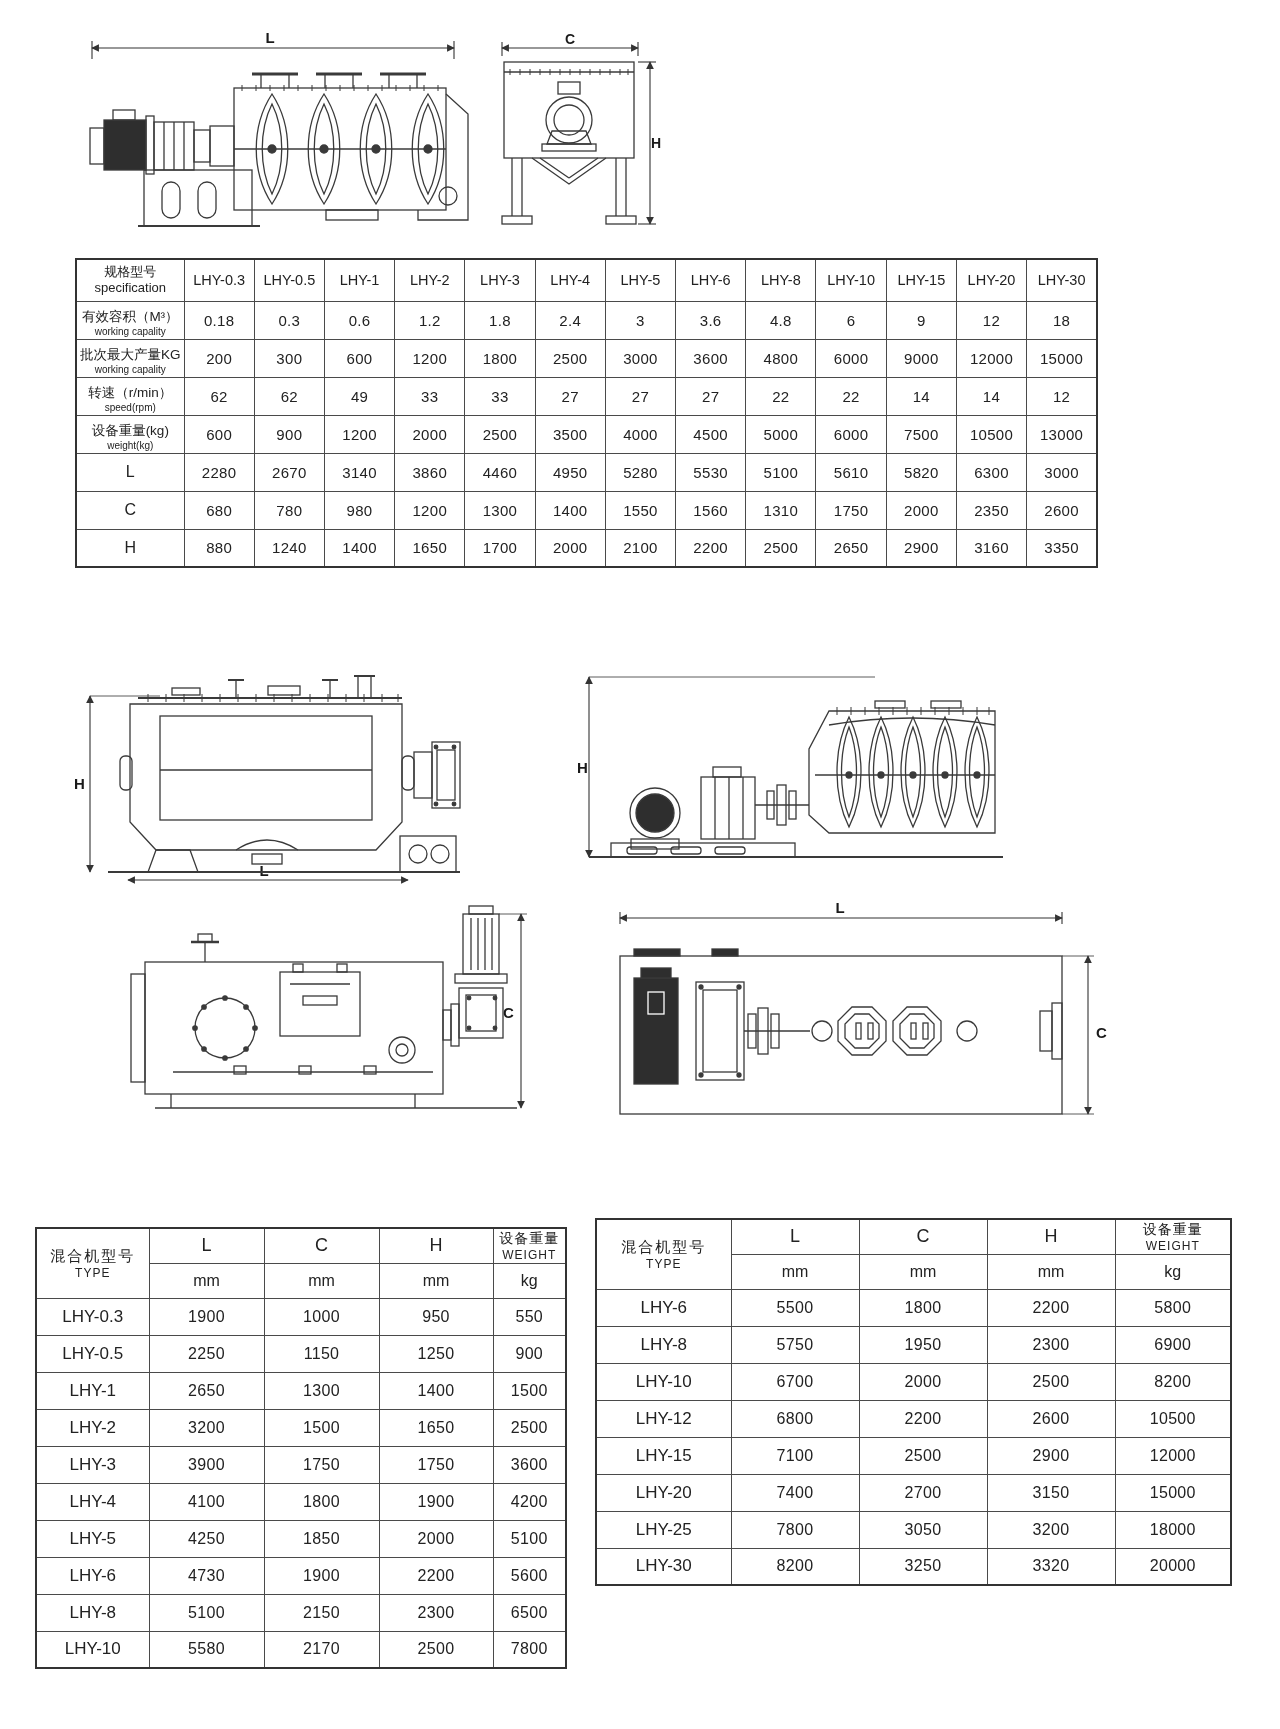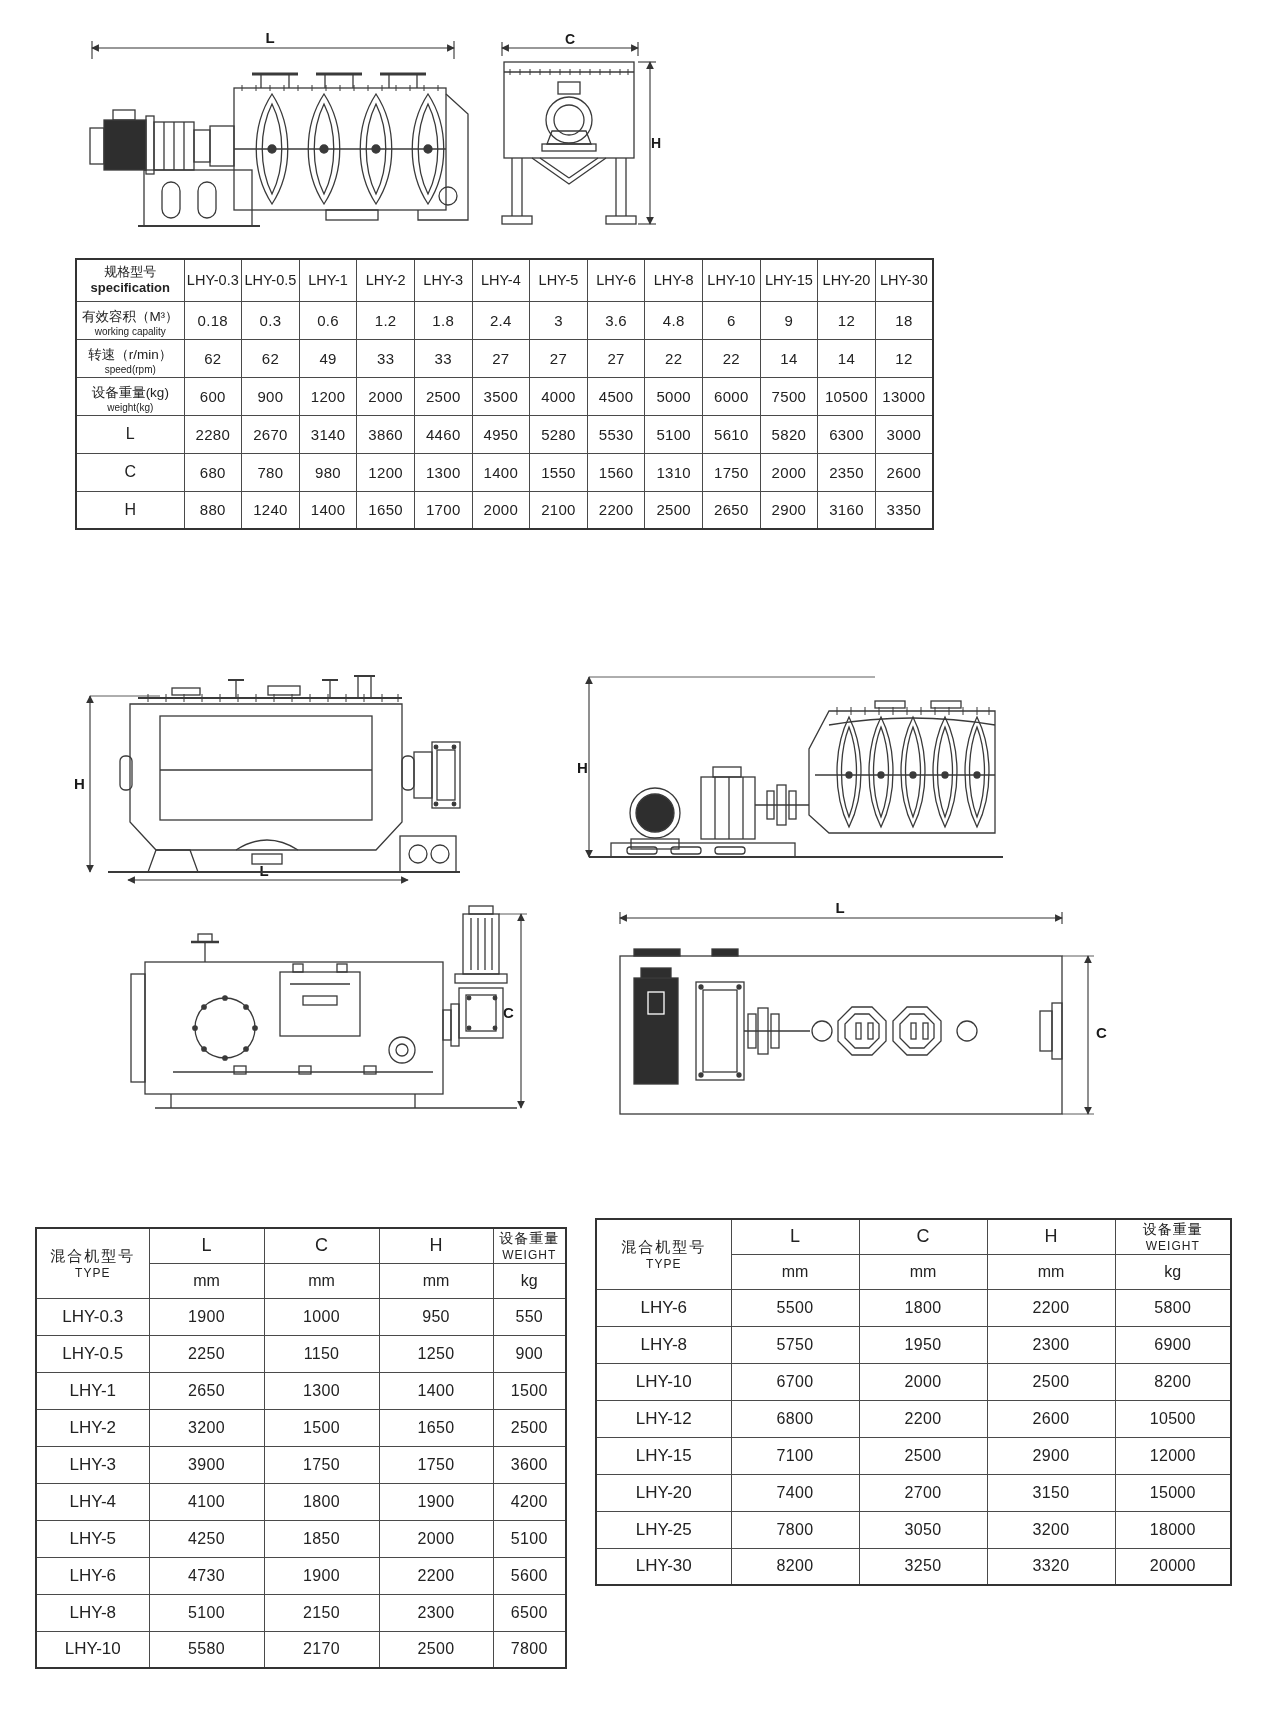--- a/index.html
+++ b/index.html
@@ -7,30 +7,30 @@
   body {
     width:1280px; height:1729px; position:relative; overflow:hidden;
     font-family:"Liberation Sans","DejaVu Sans",sans-serif; color:#222;
   }
   .abs { position:absolute; }
   svg { display:block; }
   svg text { font-family:"Liberation Sans","DejaVu Sans",sans-serif; font-weight:bold; fill:#1a1a1a; }
 
   
   table { border-collapse:collapse; }
-  .spec { left:75px; top:258px; width:859px; table-layout:fixed; border:2px solid #333;padding-left:12px; }
+  .spec { left:75px; top:258px; width:1023px; table-layout:fixed; border:2px solid #333;padding-left:12px; }
   .spec th, .spec td {
     border:1px solid #4a4a4a; text-align:center; vertical-align:middle; font-weight:normal;
     padding:0 1px; overflow:hidden;
   }
   .spec thead tr { height:42px; }
   .spec tbody tr { height:38px; }
   .spec thead th { font-size:14.5px; }
   .spec .corner .zh { font-size:13px; line-height:1.25; }
-  .spec .corner .en { font-size:13px; line-height:1.25;font-weight:bold; }
+  .spec .corner .en { font-size:13px; line-height:1.25; }
   .spec tbody th .zh { font-size:13.5px; line-height:1.3;margin-top:6px; }
   .spec tbody th .en { font-size:10px; line-height:1.25; }
   .spec tbody th.single { font-size:16px; }
   .spec td { font-size:15px; letter-spacing:.3px; }
 
   
   .dimt { table-layout:fixed; border:2px solid #333; background:#fff; }
   .dimt th, .dimt td {
     border:1px solid #4a4a4a; text-align:center; vertical-align:middle; font-weight:normal;
     overflow:hidden;
@@ -205,20 +205,39 @@
         <td>1.2</td>
         <td>1.8</td>
         <td>2.4</td>
         <td>3</td>
         <td>3.6</td>
         <td>4.8</td>
         <td>6</td>
         <td>9</td>
         <td>12</td>
         <td>18</td>
+      </tr>
+      <tr>
+        <th>
+          <div class="zh">批次最大产量KG</div>
+          <div class="en">working capality</div>
+        </th>
+        <td>200</td>
+        <td>300</td>
+        <td>600</td>
+        <td>1200</td>
+        <td>1800</td>
+        <td>2500</td>
+        <td>3000</td>
+        <td>3600</td>
+        <td>4800</td>
+        <td>6000</td>
+        <td>9000</td>
+        <td>12000</td>
+        <td>15000</td>
       </tr>
       <tr>
         <th>
           <div class="zh">转速（r/min）</div>
           <div class="en">speed(rpm)</div>
         </th>
         <td>62</td>
         <td>62</td>
         <td>49</td>
         <td>33</td>

